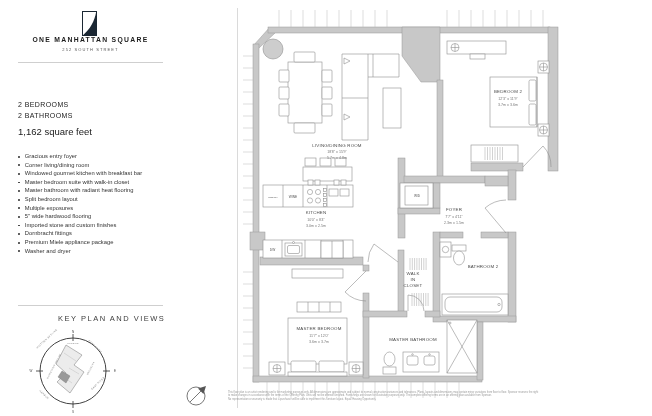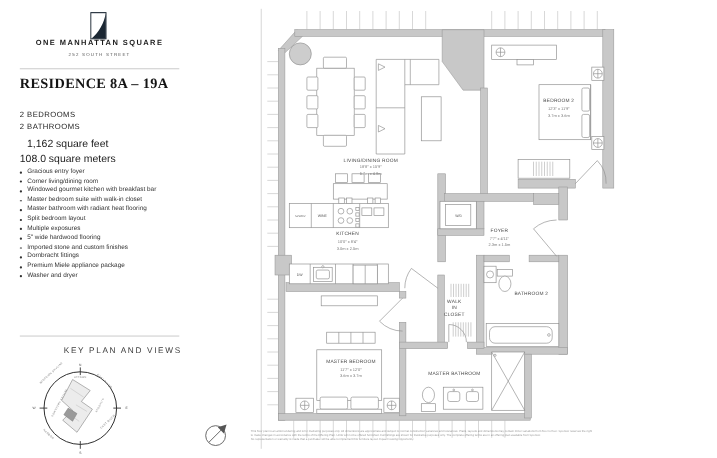--- a/index.html
+++ b/index.html
@@ -4,21 +4,21 @@
 <style>
   html,body{margin:0;padding:0;}
   body{width:652px;height:416px;background:#fff;font-family:"Liberation Sans",sans-serif;position:relative;overflow:hidden;-webkit-font-smoothing:antialiased;}
   .abs{position:absolute;}
   .sidebar{position:absolute;left:0;top:0;width:237px;height:416px;background:#fff;}
   .brand-name{left:8px;top:36px;width:165px;text-align:center;font-size:6.8px;letter-spacing:1.3px;color:#1c1c1c;font-weight:bold;}
   .brand-addr{left:8px;top:46.5px;width:165px;text-align:center;font-size:4px;letter-spacing:1.1px;color:#555;}
   .rule{height:1px;background:#cfcfcf;width:145px;left:18px;}
   .res-title{left:18px;top:69px;width:200px;font-family:"Liberation Serif",serif;font-weight:bold;font-size:13px;line-height:14px;letter-spacing:.3px;color:#141414;}
   .bedbath{left:18px;top:100px;font-size:7px;line-height:10.5px;letter-spacing:.4px;color:#222;}
-  .area{left:18px;top:125px;font-size:9.5px;line-height:13px;color:#1a1a1a;text-align:center;}
+  .area{left:18px;top:125px;font-size:9.5px;line-height:13px;color:#1a1a1a;}
   .features{left:18px;top:154px;width:195px;}
   .feat{display:flex;gap:5px;margin-bottom:2.8px;font-size:5.8px;line-height:5.8px;color:#333;}
   .dot{width:1.8px;height:1.8px;border-radius:50%;background:#333;margin-top:1.8px;flex:none;}
   .keyplan-h{left:18px;top:314px;font-size:7.5px;letter-spacing:1.5px;color:#3d3d3d;margin-left:40px;}
   .divider{left:237px;top:8px;width:1px;height:400px;background:#dadada;}
   svg text{font-family:"Liberation Sans",sans-serif;}
 </style>
 </head>
 <body>
 
@@ -27,31 +27,29 @@
   <svg class="abs" style="left:82px;top:11px" width="15" height="25" viewBox="0 0 15 25">
     <rect x="0.5" y="0.5" width="14" height="24" fill="#fff" stroke="#1b2733" stroke-width="1"></rect>
     <path d="M14.2,0.8 C12.6,10.2 8,18.4 1,24.2 L14.2,24.2 Z" fill="#1b2733"></path>
   </svg>
 
   <div class="abs brand-name">ONE MANHATTAN SQUARE</div>
   <div class="abs brand-addr">252 SOUTH STREET</div>
   <div class="abs rule" style="top:62px"></div>
 
   <div class="abs res-title">
-    <div>RESIDENCE 8A – 19A</div>
   </div>
 
   <div class="abs bedbath">
     <div>2 BEDROOMS</div>
     <div>2 BATHROOMS</div>
   </div>
 
   <div class="abs area">
     <div>1,162 square feet</div>
-    <div>108.0 square meters</div>
   </div>
 
   <div class="abs features">
     <div class="feat">
         <span class="dot"></span>
         <span>Gracious entry foyer</span>
       </div>
     <div class="feat">
         <span class="dot"></span>
         <span>Corner living/dining room</span>

